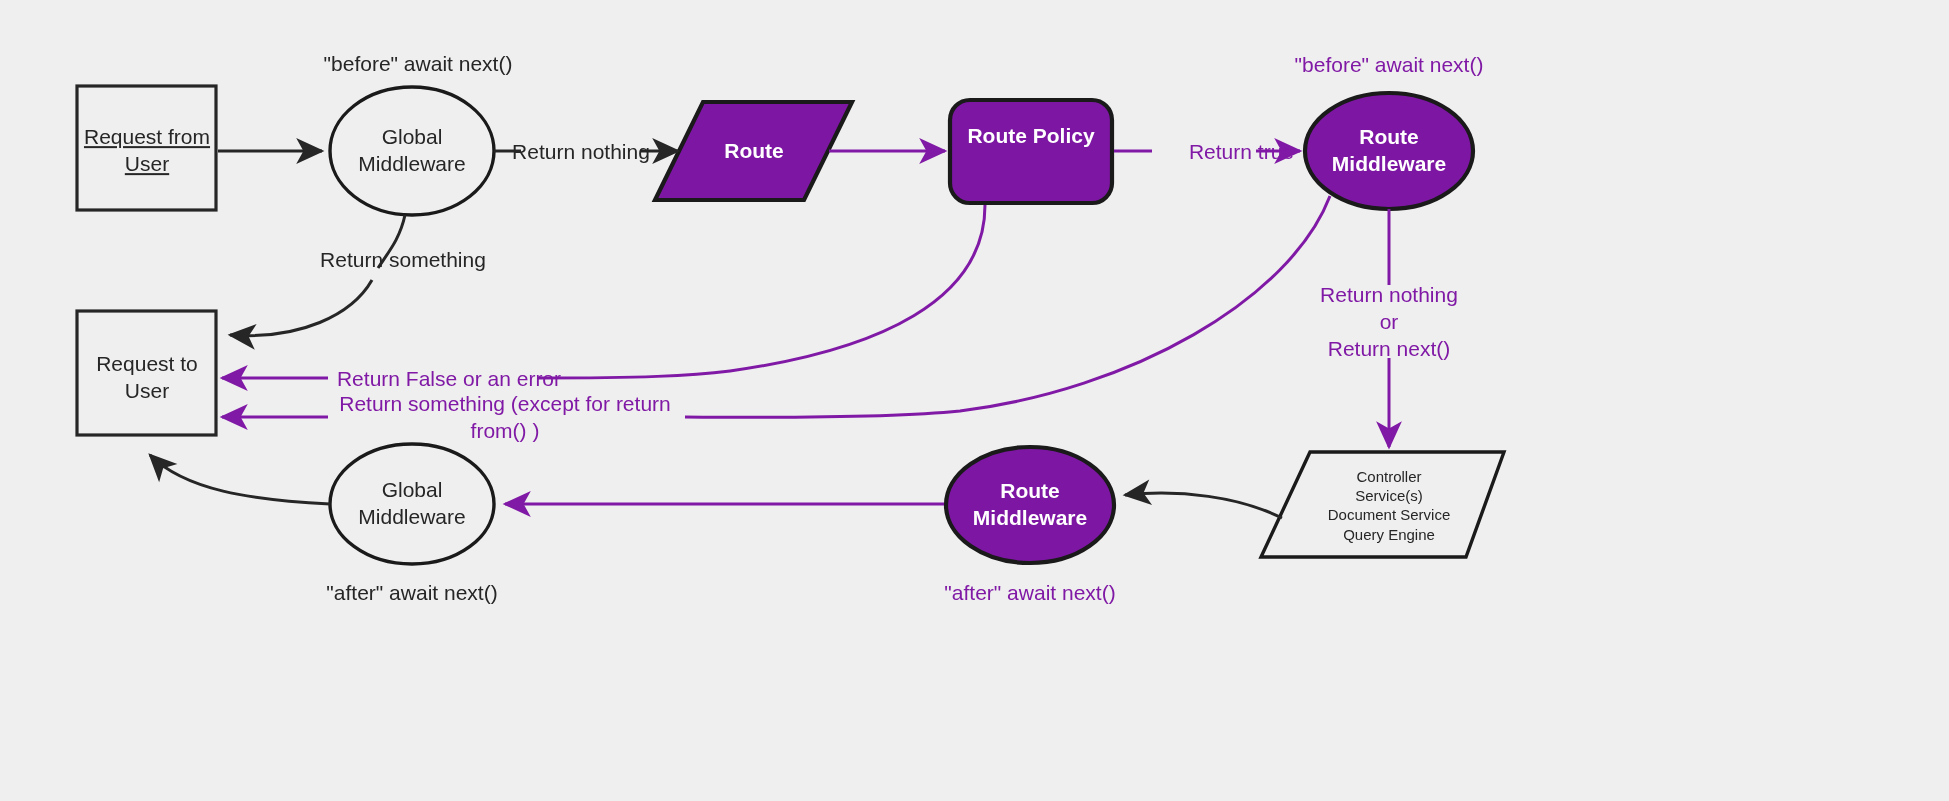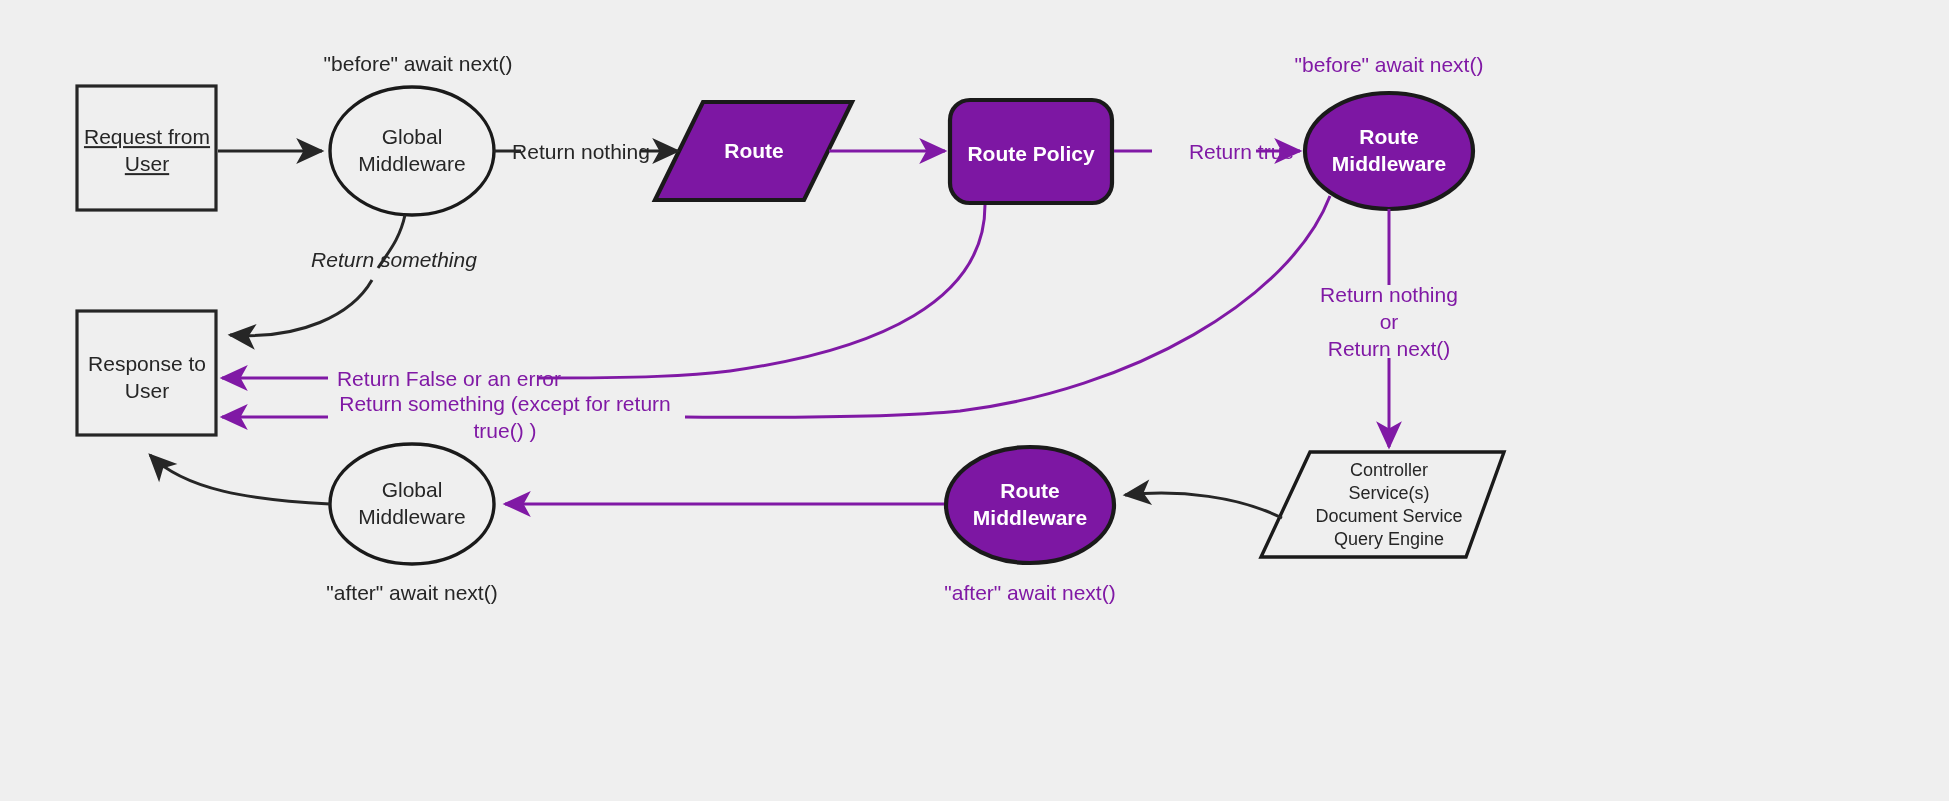--- a/index.html
+++ b/index.html
@@ -117,54 +117,54 @@
   </svg>
 
   <div class="node-label lbl-dark centered" style="left:147px; top:151px; width:170px;text-decoration:underline;">Request from
 User</div>
 
   <div class="node-label lbl-dark centered" style="left:412px; top:151px; width:170px;">Global
 Middleware</div>
 
   <div class="node-label lbl-white-bold centered" style="left:754px; top:151px; width:160px;">Route</div>
 
-  <div class="node-label lbl-white-bold centered" style="left:1031px; top:154px; width:170px;">Route Policy</div>
+  <div class="node-label lbl-white-bold centered" style="left:1031px; top:136px; width:170px;">Route Policy</div>
 
   <div class="node-label lbl-white-bold centered" style="left:1389px; top:151px; width:180px;">Route
 Middleware</div>
 
-  <div class="node-label lbl-dark centered" style="left:1389px; top:505px; width:230px; font-size:18px;">Controller
+  <div class="node-label lbl-dark centered" style="left:1389px; top:505px; width:230px; font-size:15px;">Controller
 Service(s)
 Document Service
 Query Engine</div>
 
   <div class="node-label lbl-white-bold centered" style="left:1030px; top:505px; width:180px;">Route
 Middleware</div>
 
   <div class="node-label lbl-dark centered" style="left:412px; top:504px; width:170px;">Global
 Middleware</div>
 
-  <div class="node-label lbl-dark centered" style="left:147px; top:378px; width:170px;">Response to
+  <div class="node-label lbl-dark centered" style="left:147px; top:378px; width:170px;">Request to
 User</div>
 
   <div class="edge-label lbl-dark centered" style="left:418px; top:64px; width:340px;">"before" await next()</div>
 
   <div class="edge-label lbl-purple centered" style="left:1389px; top:65px; width:340px;">"before" await next()</div>
 
   <div class="edge-label lbl-dark centered" style="left:412px; top:593px; width:340px;">"after" await next()</div>
 
   <div class="edge-label lbl-purple centered" style="left:1030px; top:593px; width:340px;">"after" await next()</div>
 
   <div class="edge-label lbl-dark centered" style="left:581px; top:152px; width:230px;">Return nothing</div>
 
-  <div class="edge-label lbl-dark centered" style="left:394px; top:260px; width:280px;font-style:italic;">Return something</div>
+  <div class="edge-label lbl-dark centered" style="left:403px; top:260px; width:280px;">Return something</div>
 
   <div class="edge-label lbl-purple centered" style="left:1204px; top:152px; width:180px;text-align:right;">Return true</div>
 
   <div class="edge-label lbl-purple centered" style="left:449px; top:379px; width:230px;">Return False or an error</div>
 
-  <div class="edge-label lbl-purple centered" style="left:505px; top:418px; width:370px;">Return something (except for return true() )</div>
+  <div class="edge-label lbl-purple centered" style="left:505px; top:418px; width:370px;">Return something (except for return from() )</div>
 
   <div class="edge-label lbl-purple centered" style="left:1389px; top:322px; width:280px;">Return nothing
 or
 Return next()</div>
 
 </div>
 
 </body></html>

